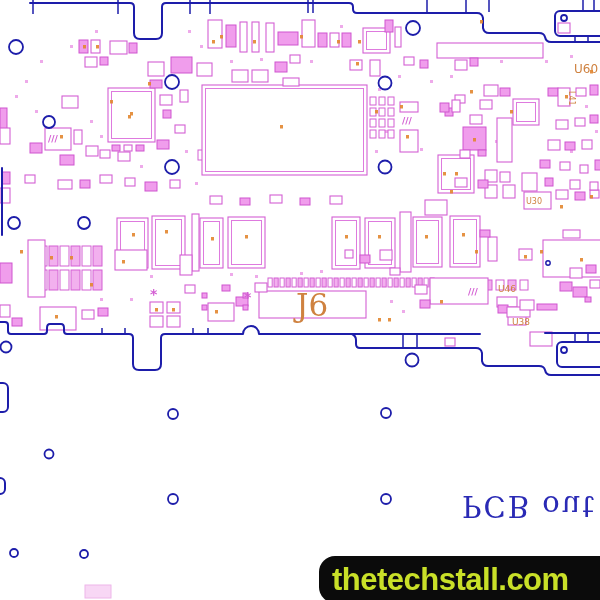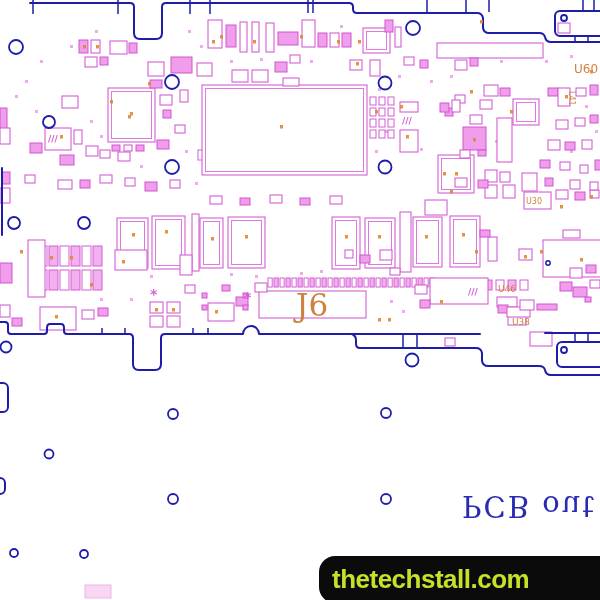--- a/index.html
+++ b/index.html
@@ -3,21 +3,21 @@
 <meta charset="utf-8">
 <style>
   html,body{margin:0;padding:0;background:#fff;}
   #stage{position:relative;width:600px;height:600px;overflow:hidden;background:#ffffff;
          font-family:"Liberation Sans",sans-serif;}
   #board{position:absolute;left:0;top:0;}
   .banner{position:absolute;left:319px;top:556px;width:300px;height:47px;
           background:#0b0b0b;border-radius:16px;display:flex;align-items:center;
           padding-left:13px;box-sizing:border-box;}
   .banner span{color:#c9e028;font-family:"Liberation Sans",sans-serif;
-               font-size:26px;font-weight:bold;letter-spacing:-0.5px;white-space:nowrap;}
+               font-size:31px;font-weight:bold;letter-spacing:-0.5px;white-space:nowrap;}
   .mirrored{position:absolute;left:462px;top:487px;width:150px;height:36px;
             transform:scaleY(-1);font-family:"DejaVu Serif",serif;font-size:29px;
             color:#2a2ab5;letter-spacing:2px;white-space:nowrap;}
 </style>
 </head>
 <body>
 
 <div id="stage">
   <svg id="board" width="600" height="600" viewBox="0 0 600 600">
       <rect x="230" y="60" width="3" height="3" fill="#eeaaea"></rect>

